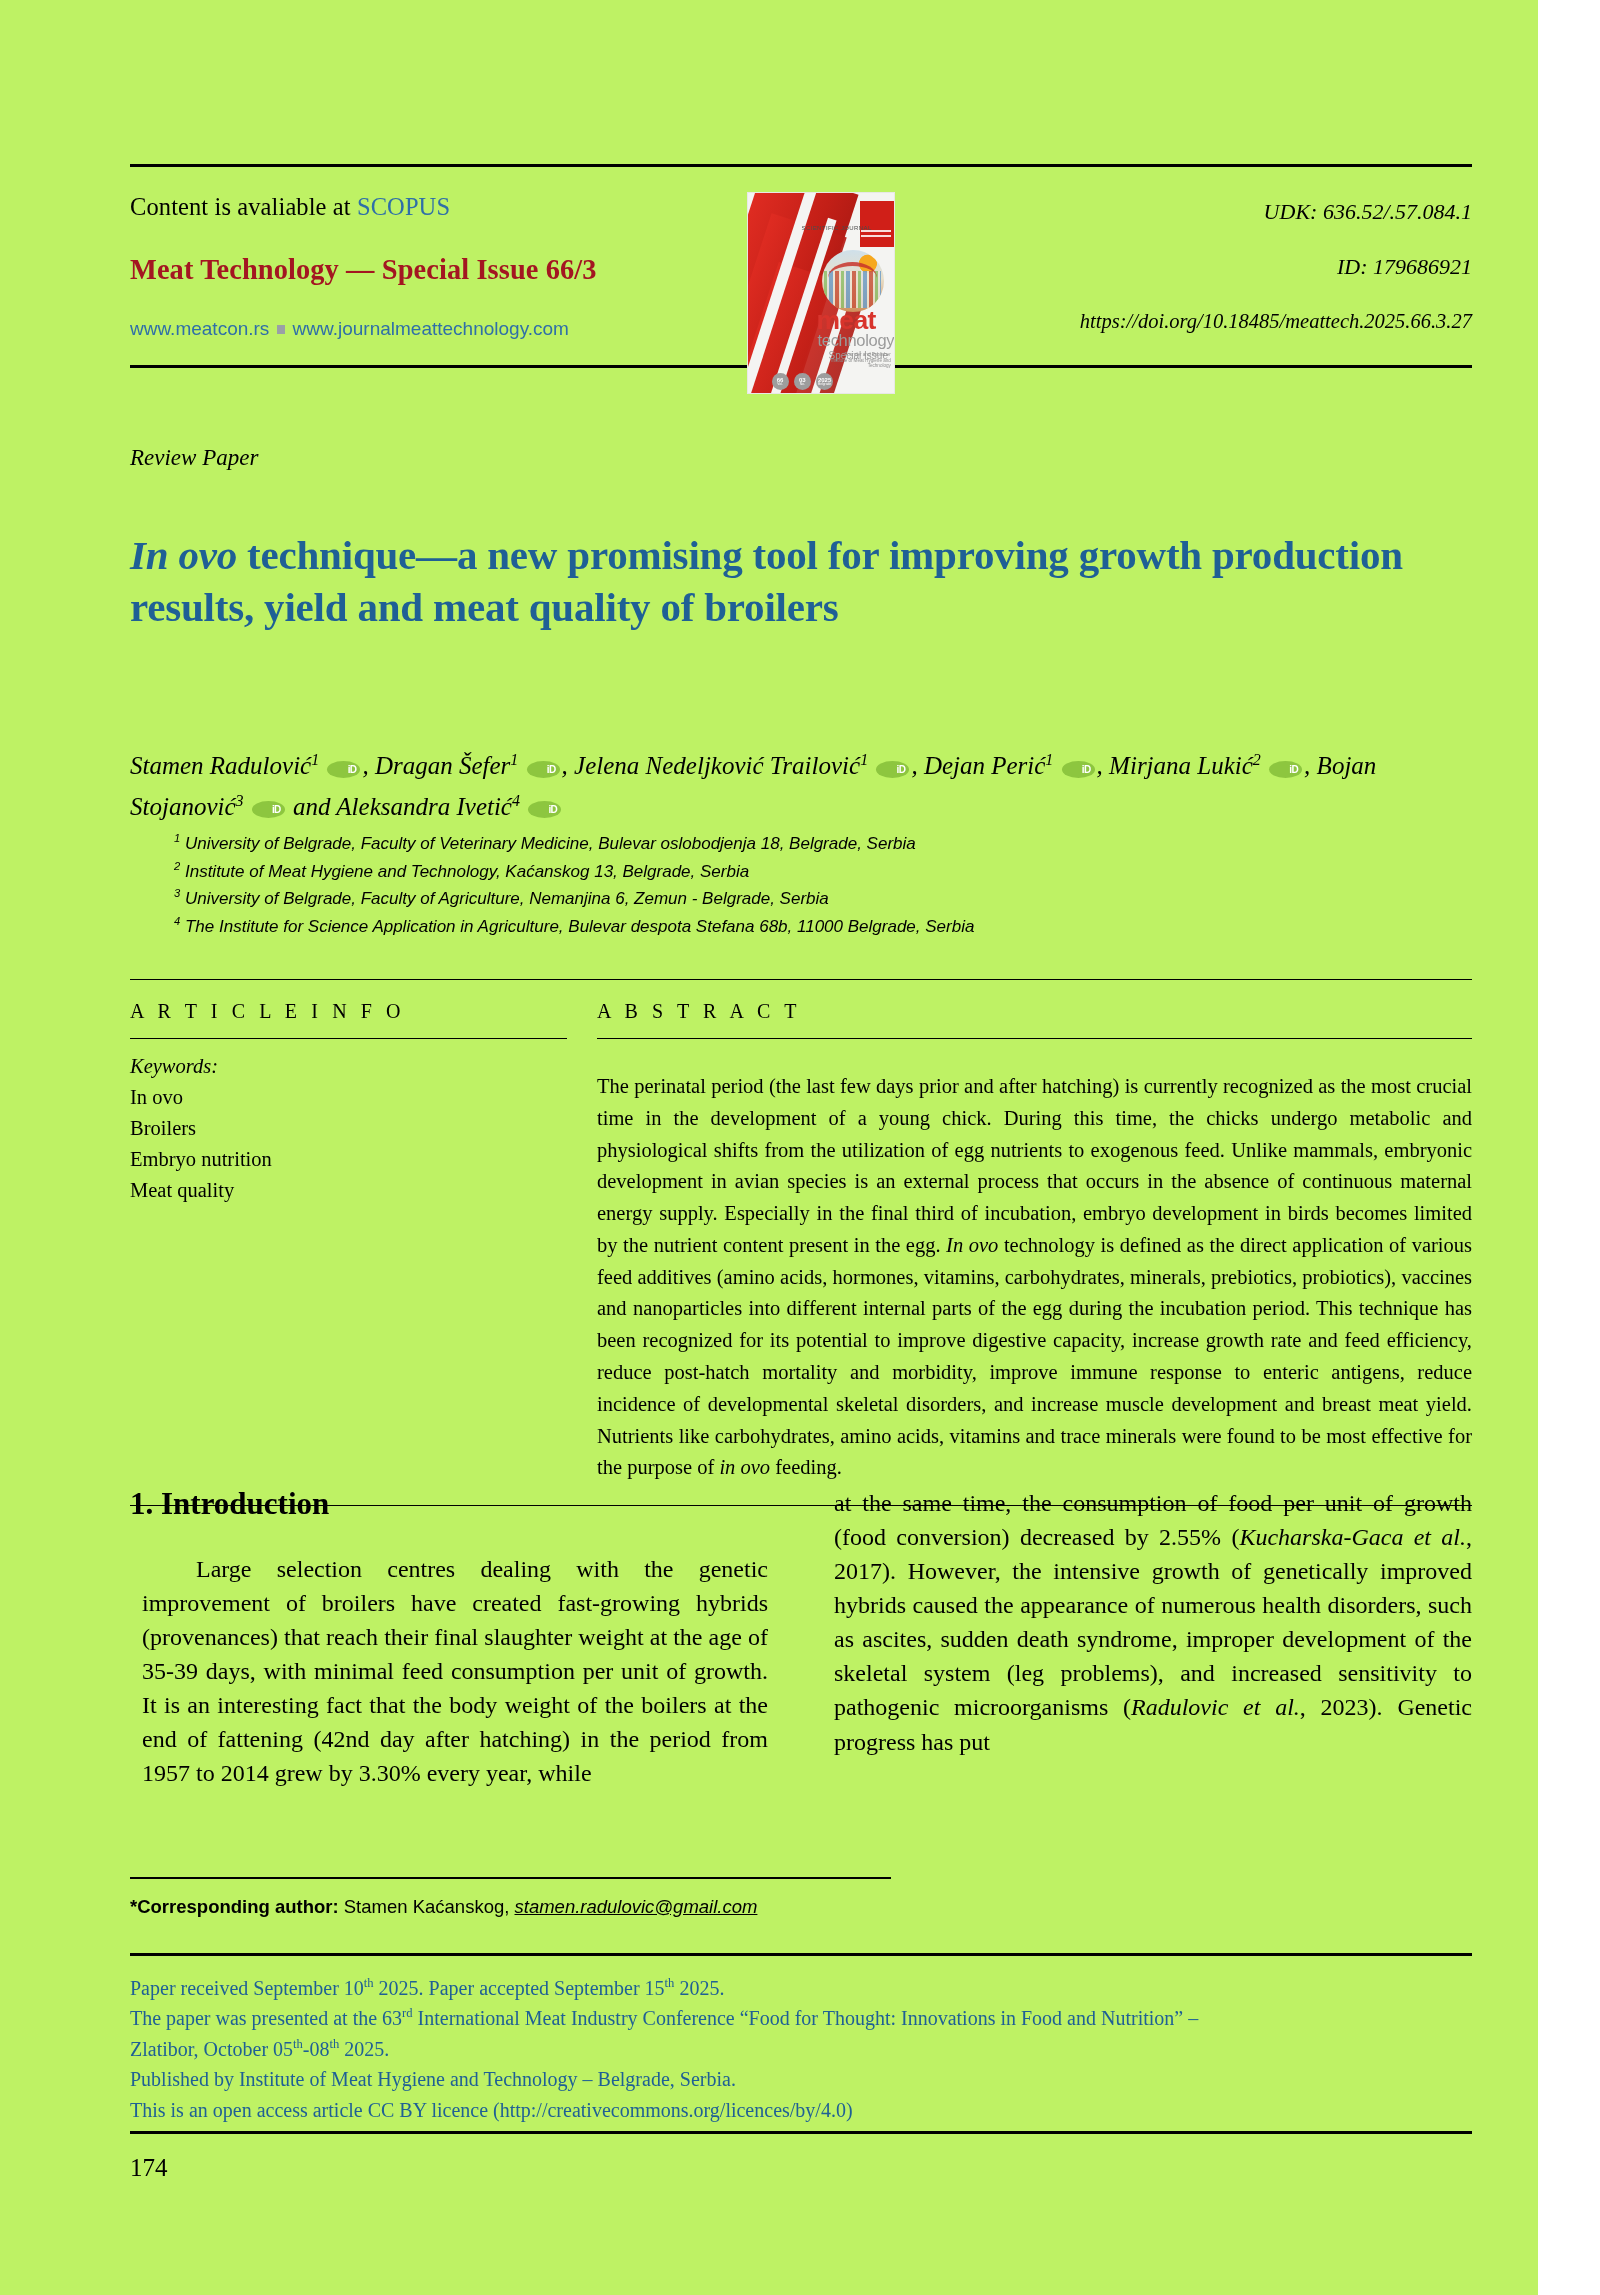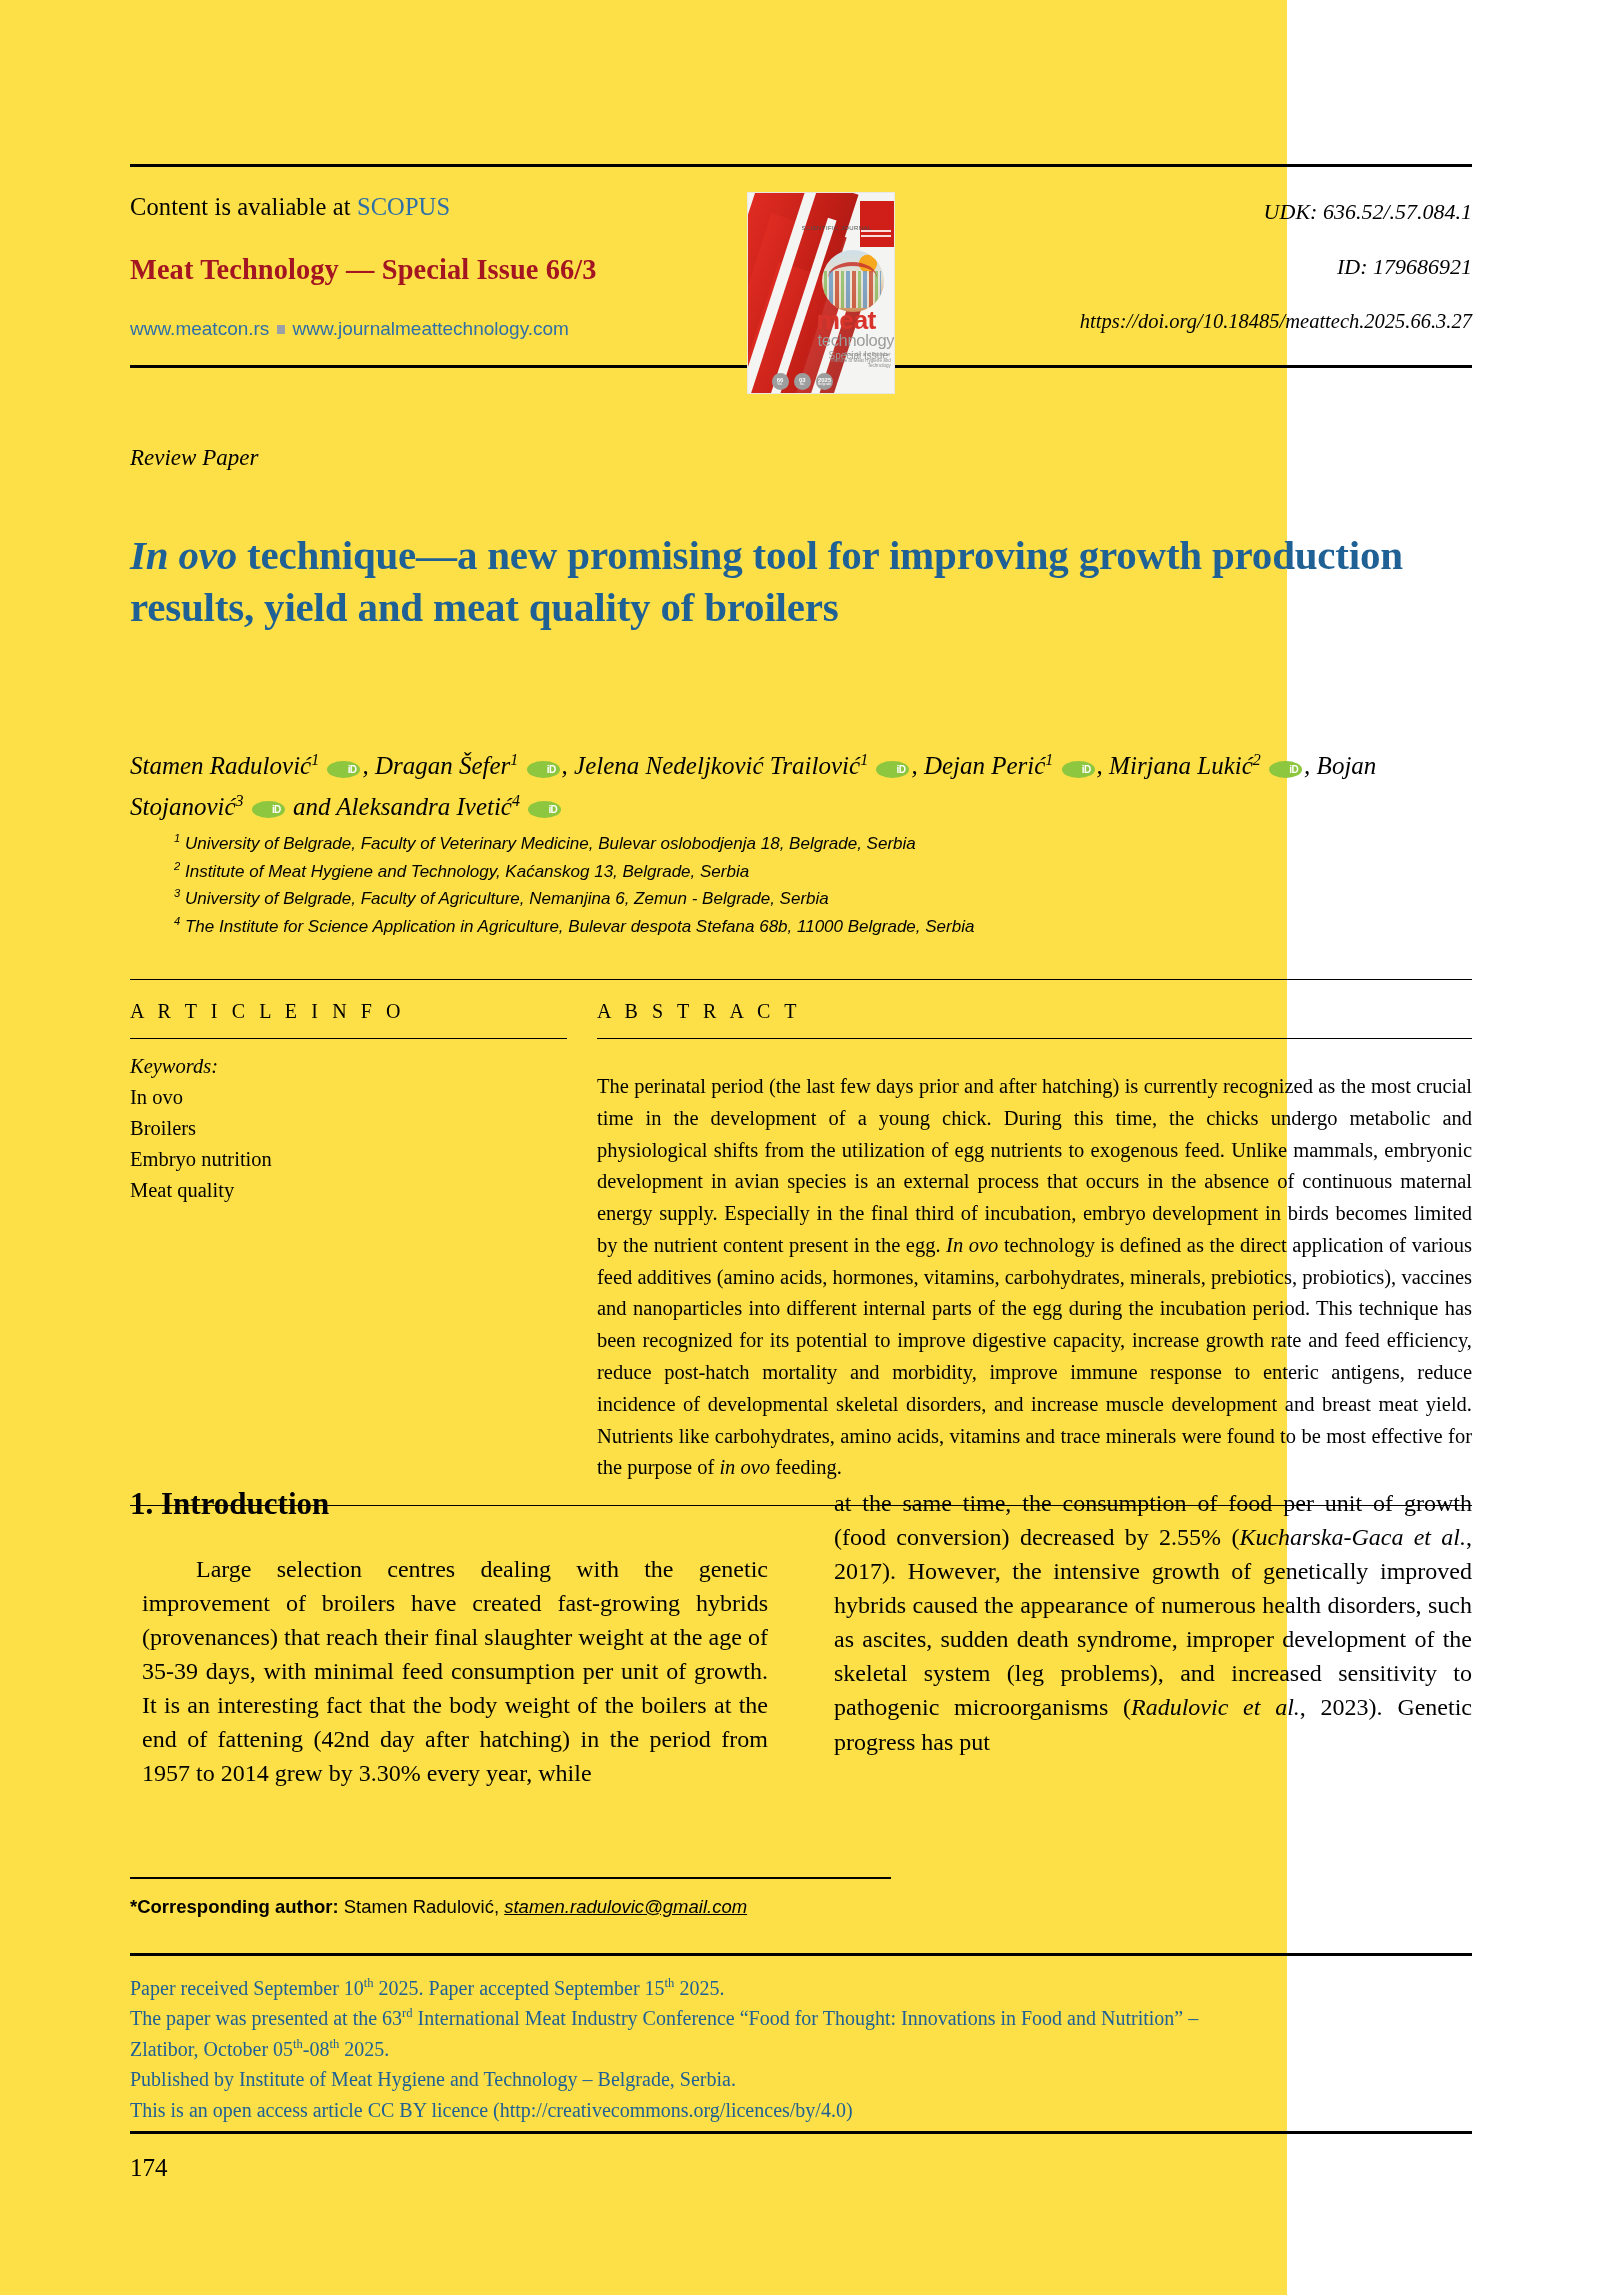--- a/index.html
+++ b/index.html
@@ -11,23 +11,23 @@
     width: 1601px;
     height: 2295px;
     font-family: "Liberation Serif", serif;
     color: #000000;
     position: relative;
     overflow: hidden;
   }
   .page {
     position: absolute;
     left: 0; top: 0;
-    width: 1287px;
+    width: 1538px;
     height: 2295px;
-    background: #fde047;
+    background: #bef264;
   }
 
   
   .rule-thick {
     border-top: 3.3px solid #000;
     width: 100%;
   }
   .rule-thin {
     border-top: 1.7px solid #000;
     width: 100%;
@@ -525,21 +525,21 @@
       <h2 class="h2">1. Introduction</h2>
       <p class="bodytext indent">Large selection centres dealing with the genetic improvement of broilers have created fast-growing hybrids (provenances) that reach their final slaughter weight at the age of 35-39 days, with minimal feed consumption per unit of growth. It is an interesting fact that the body weight of the boilers at the end of fattening (42nd day after hatching) in the period from 1957 to 2014 grew by 3.30% every year, while</p>
     </div>
     <div class="bodycol">
       <p class="bodytext"><span>at the same time, the consumption of food per unit of growth (food conversion) decreased by 2.55% (</span><em>Kucharska-Gaca et al.</em><span>, 2017). However, the intensive growth of genetically improved hybrids caused the appearance of numerous health disorders, such as ascites, sudden death syndrome, improper development of the skeletal system (leg problems), and increased sensitivity to pathogenic microorganisms (</span><em>Radulovic et al.</em><span>, 2023). Genetic progress has put</span></p>
     </div>
   </div>
 
   <div class="corr">
     <div class="rule-thin"></div>
-    <div class="corr-text"><b>*Corresponding author:</b><span> Stamen Radulović, </span><span class="corr-mail">stamen.radulovic@gmail.com</span></div>
+    <div class="corr-text"><b>*Corresponding author:</b><span> Stamen Kaćanskog, </span><span class="corr-mail">stamen.radulovic@gmail.com</span></div>
   </div>
 
   <div class="footerblock">
     <div class="rule-thick"></div>
     <div class="footer-text">
       <div><span>Paper received September 10</span><sup>th</sup><span> 2025. Paper accepted September 15</span><sup>th</sup><span> 2025.</span></div>
       <div><span>The paper was presented at the 63</span><sup>rd</sup><span> International Meat Industry Conference “Food for Thought: Innovations in Food and Nutrition” –</span></div>
       <div><span>Zlatibor, October 05</span><sup>th</sup><span>-08</span><sup>th</sup><span> 2025.</span></div>
       <div>Published by Institute of Meat Hygiene and Technology – Belgrade, Serbia.</div>
       <div>This is an open access article CC BY licence (http://creativecommons.org/licences/by/4.0)</div>

